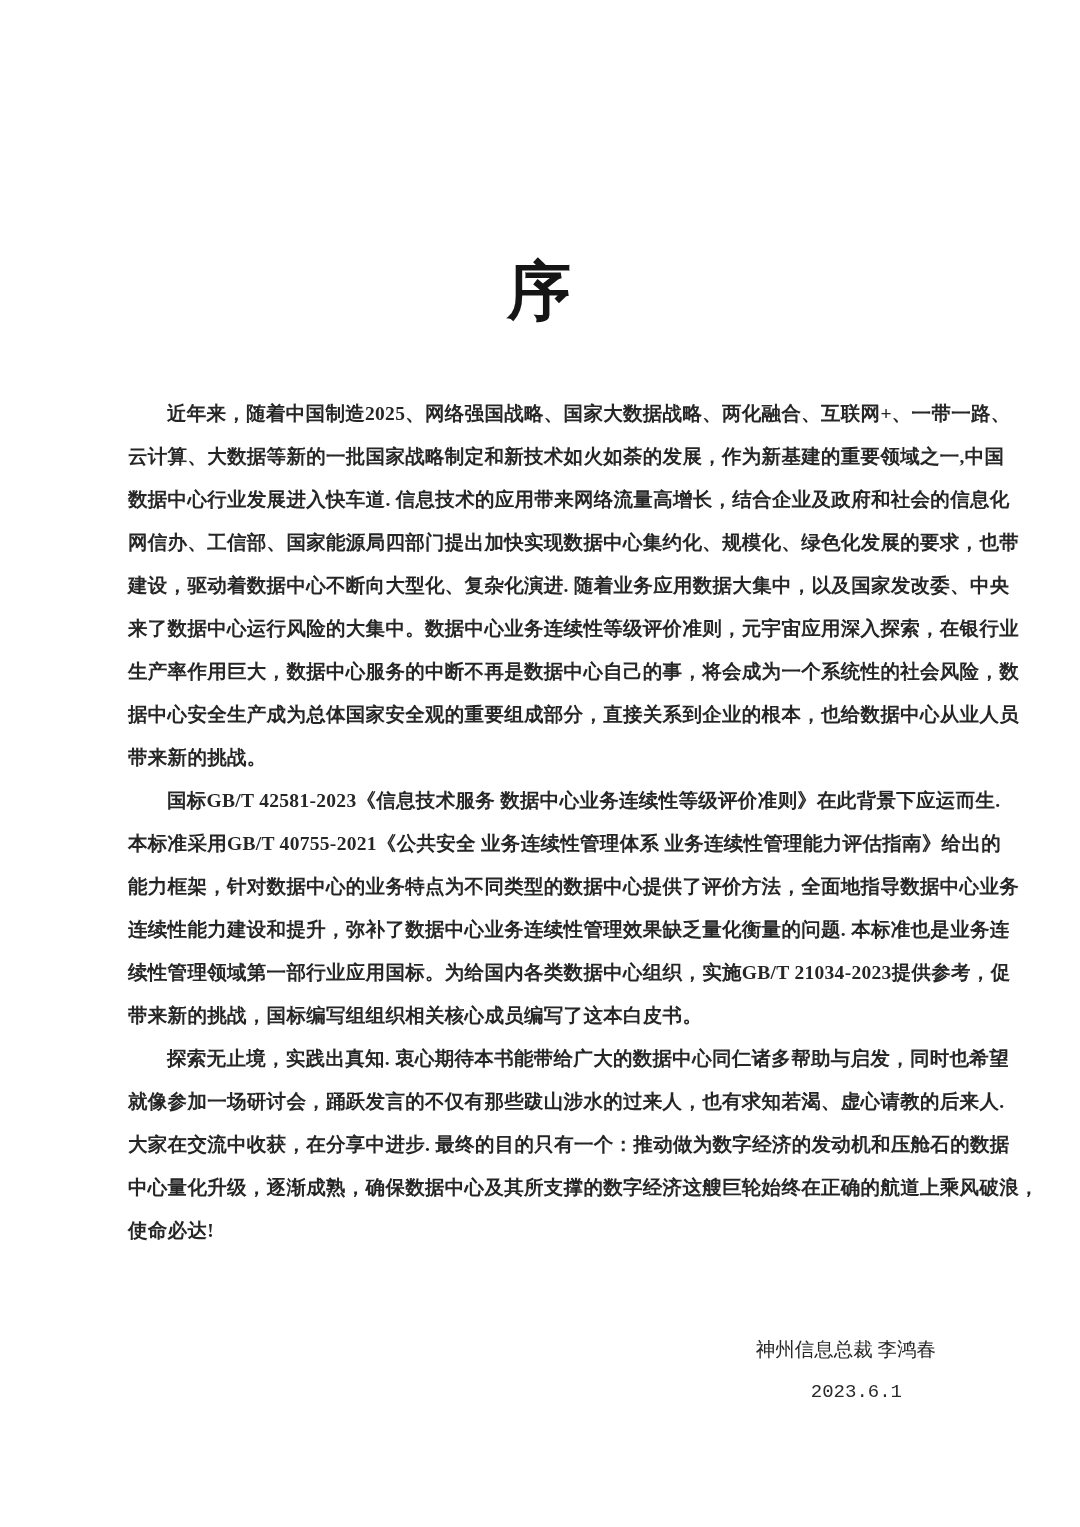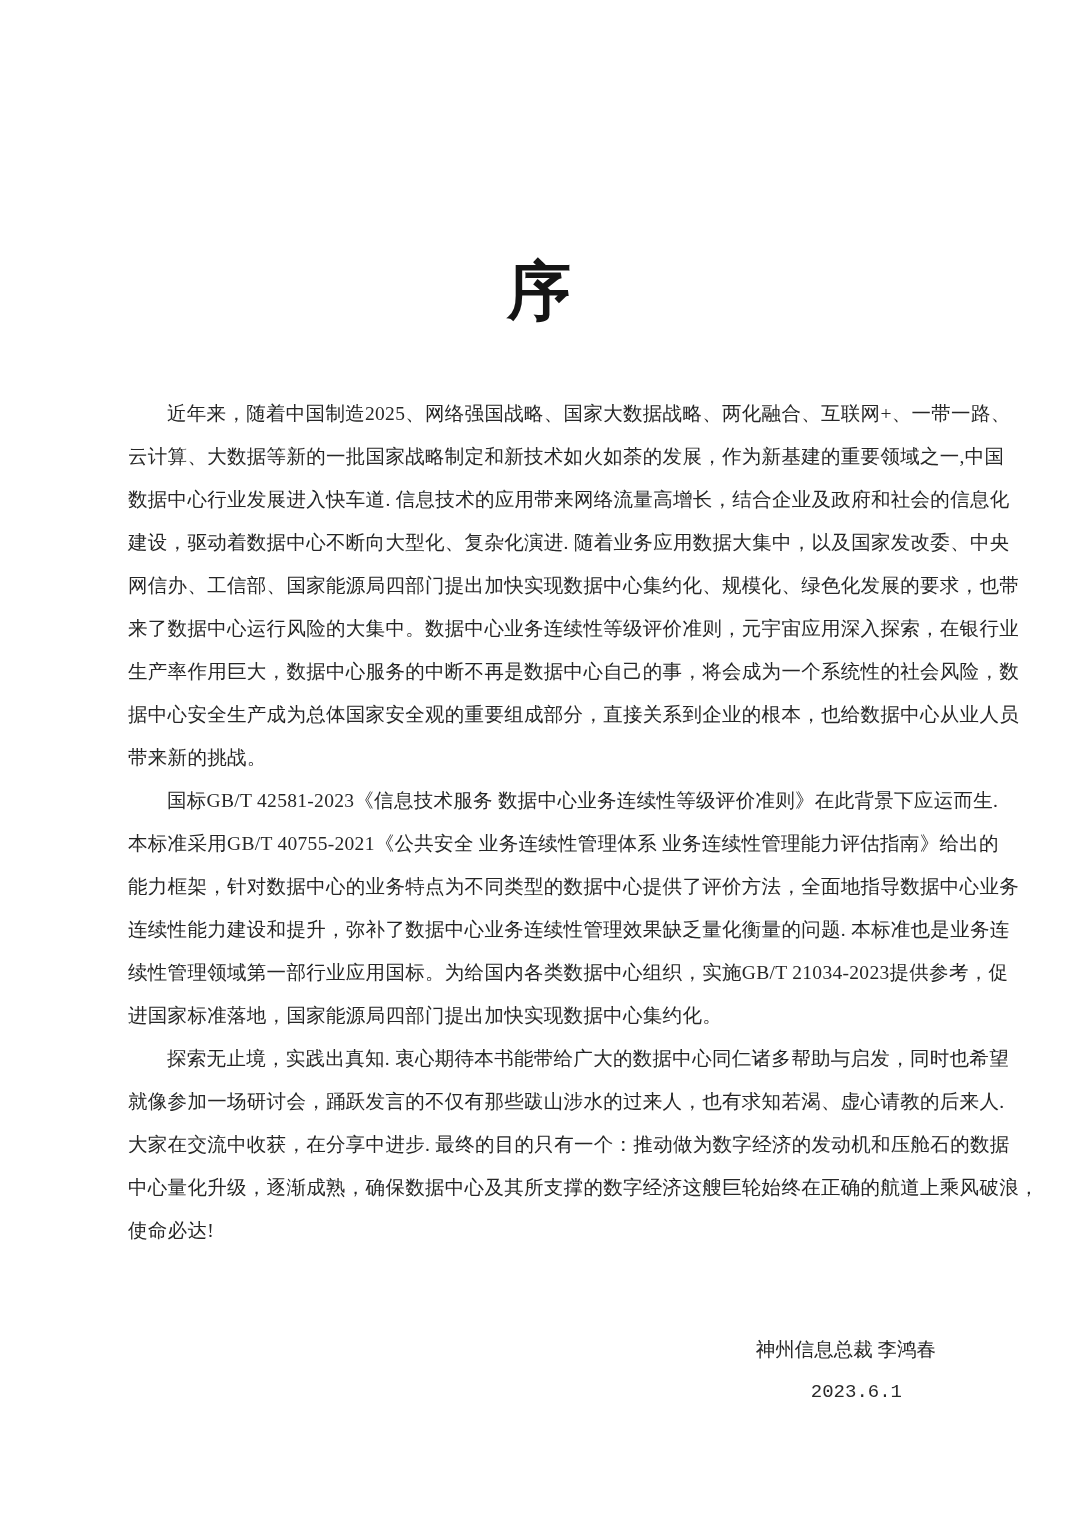--- a/index.html
+++ b/index.html
@@ -19,20 +19,21 @@
     font-weight:bold;
     color:#151515;
     letter-spacing:2px;
     line-height:80px;
   }
   .body-text{
     position:absolute;
     top:392px;
     left:128px;
     right:105px;
+    font-weight:bold;
   }
   .text-line{
     height:43px;
     line-height:43px;
     font-size:19.5px;
     color:#262626;
     text-align:justify;
     text-align-last:justify;
     text-justify:inter-character;
     white-space:nowrap;
@@ -70,32 +71,32 @@
 <body>
 
 <div class="page">
 
   <div class="doc-title">序</div>
 
   <div class="body-text" id="body-text">
       <div class="text-line indent">近年来，随着中国制造2025、网络强国战略、国家大数据战略、两化融合、互联网+、一带一路、</div>
       <div class="text-line">云计算、大数据等新的一批国家战略制定和新技术如火如荼的发展，作为新基建的重要领域之一,中国</div>
       <div class="text-line">数据中心行业发展进入快车道. 信息技术的应用带来网络流量高增长，结合企业及政府和社会的信息化</div>
+      <div class="text-line">网信办、工信部、国家能源局四部门提出加快实现数据中心集约化、规模化、绿色化发展的要求，也带</div>
       <div class="text-line">建设，驱动着数据中心不断向大型化、复杂化演进. 随着业务应用数据大集中，以及国家发改委、中央</div>
-      <div class="text-line">网信办、工信部、国家能源局四部门提出加快实现数据中心集约化、规模化、绿色化发展的要求，也带</div>
       <div class="text-line">来了数据中心运行风险的大集中。数据中心业务连续性等级评价准则，元宇宙应用深入探索，在银行业</div>
       <div class="text-line">生产率作用巨大，数据中心服务的中断不再是数据中心自己的事，将会成为一个系统性的社会风险，数</div>
       <div class="text-line">据中心安全生产成为总体国家安全观的重要组成部分，直接关系到企业的根本，也给数据中心从业人员</div>
       <div class="text-line last">带来新的挑战。</div>
       <div class="text-line indent">国标GB/T 42581-2023《信息技术服务 数据中心业务连续性等级评价准则》在此背景下应运而生.</div>
       <div class="text-line">本标准采用GB/T 40755-2021《公共安全 业务连续性管理体系 业务连续性管理能力评估指南》给出的</div>
       <div class="text-line">能力框架，针对数据中心的业务特点为不同类型的数据中心提供了评价方法，全面地指导数据中心业务</div>
       <div class="text-line">连续性能力建设和提升，弥补了数据中心业务连续性管理效果缺乏量化衡量的问题. 本标准也是业务连</div>
       <div class="text-line">续性管理领域第一部行业应用国标。为给国内各类数据中心组织，实施GB/T 21034-2023提供参考，促</div>
-      <div class="text-line last">进国家标准落地，国家能源局四部门提出加快实现数据中心集约化。</div>
+      <div class="text-line last">带来新的挑战，国标编写组组织相关核心成员编写了这本白皮书。</div>
       <div class="text-line indent">探索无止境，实践出真知. 衷心期待本书能带给广大的数据中心同仁诸多帮助与启发，同时也希望</div>
       <div class="text-line">就像参加一场研讨会，踊跃发言的不仅有那些跋山涉水的过来人，也有求知若渴、虚心请教的后来人.</div>
       <div class="text-line">大家在交流中收获，在分享中进步. 最终的目的只有一个：推动做为数字经济的发动机和压舱石的数据</div>
       <div class="text-line">中心量化升级，逐渐成熟，确保数据中心及其所支撑的数字经济这艘巨轮始终在正确的航道上乘风破浪，</div>
       <div class="text-line last">使命必达!</div>
     </div>
 
   <div class="signature-block">神州信息总裁  李鸿春</div>
 
   <div class="date-line">2023.6.1</div>

